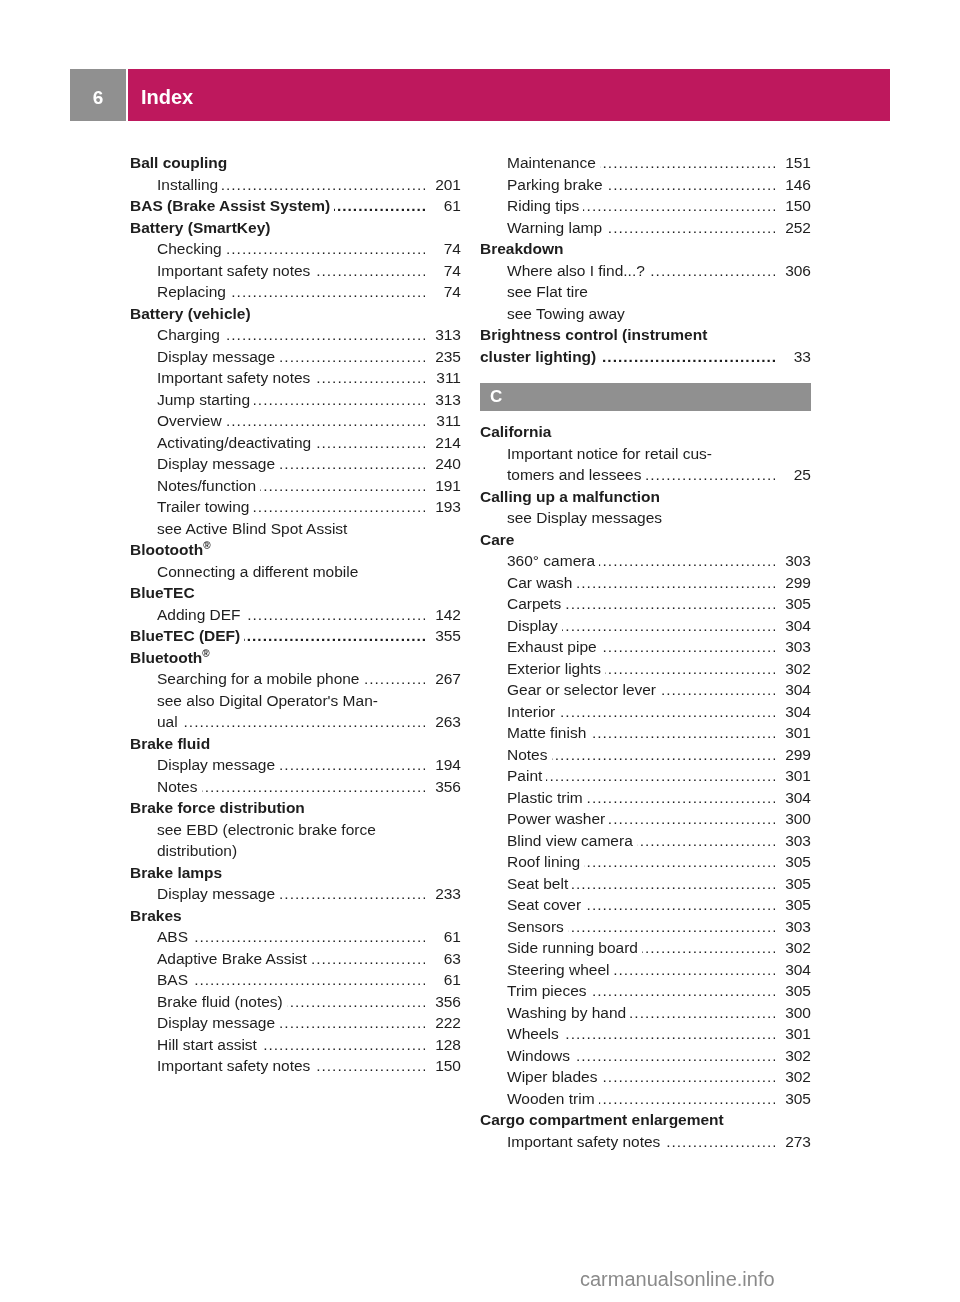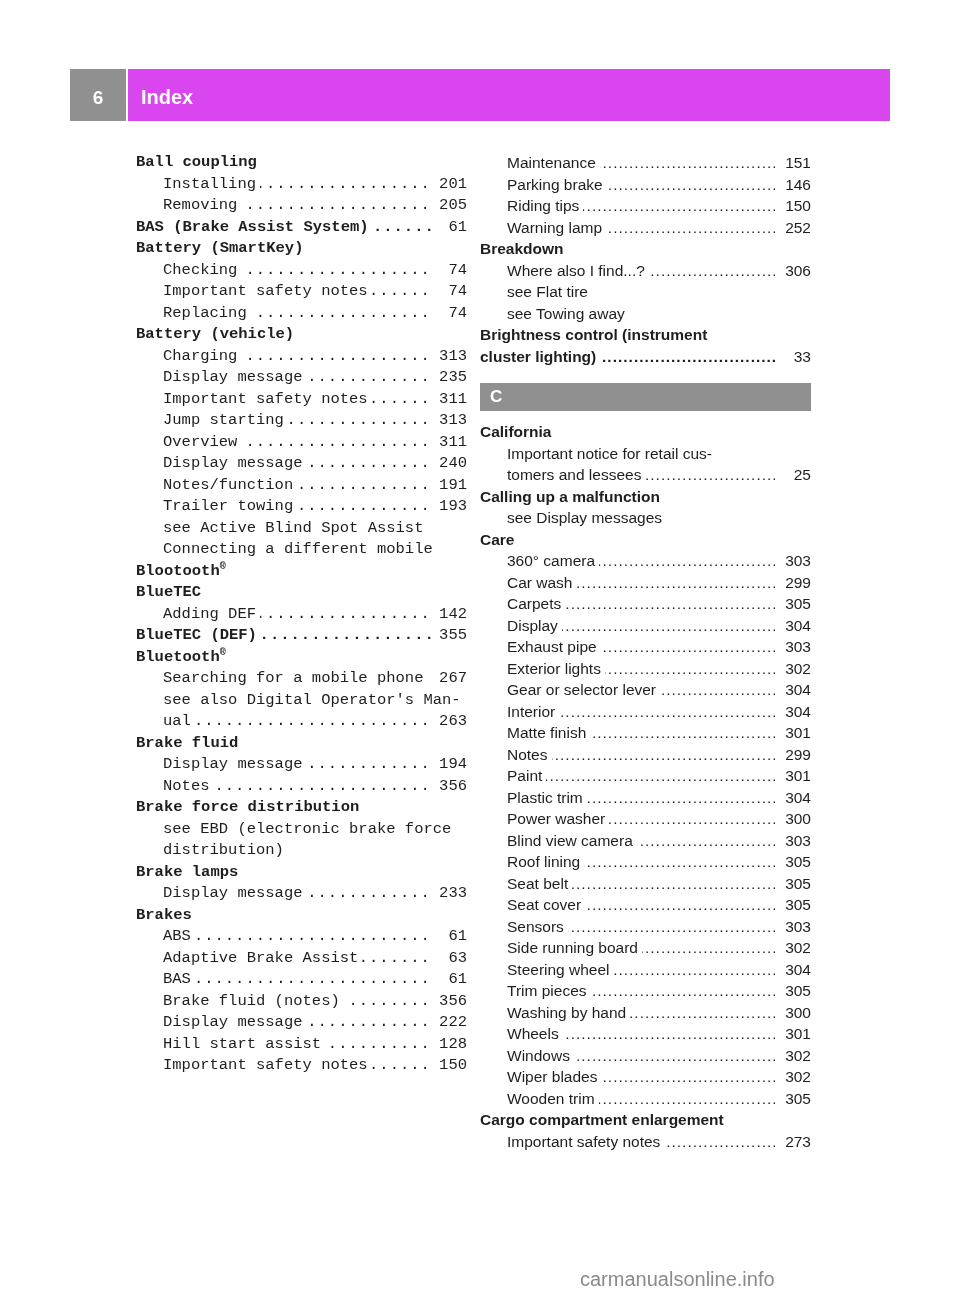--- a/index.html
+++ b/index.html
@@ -1,23 +1,23 @@
 <!DOCTYPE html>
 <html><head>
 <meta charset="utf-8">
 <style>
   html, body { margin:0; padding:0; background:#ffffff; }
   body { width:960px; height:1302px; position:relative; overflow:hidden;
          font-family:"Liberation Sans", sans-serif; color:#1e1e1e; }
   .hdr-num { position:absolute; left:70px; top:69px; width:56px; height:52px; background:#909090; }
   .hdr-num span { position:absolute; left:0; right:0; bottom:12px; text-align:center; color:#fff; font-weight:bold; font-size:19px; }
-  .hdr-bar { position:absolute; left:128px; top:69px; width:762px; height:52px; background:#d946ef; }
+  .hdr-bar { position:absolute; left:128px; top:69px; width:762px; height:52px; background:#be185d; }
   .hdr-bar span { position:absolute; left:13px; bottom:12px; color:#fff; font-weight:bold; font-size:20px; }
   .col { position:absolute; top:152px; width:331px; }
-  .col.left { left:136px;font-family:Liberation Mono, monospace; }
+  .col.left { left:130px; }
   .col.right { left:480px; }
   .row { position:relative; height:21.5px; line-height:21.5px; font-size:15.5px; white-space:nowrap; }
   .row.h { font-weight:bold; }
   .row.sub { padding-left:27px; }
   .row .txt { position:relative; background:#fff; padding-right:4px; z-index:1; }
   .row.dots::before { content:"........................................................................................................................"; position:absolute; left:0; right:36px; overflow:hidden; color:#1e1e1e; letter-spacing:1px; }
   .row.sub.dots::before { left:27px; }
   .row .pg { position:absolute; right:0; top:0; background:#fff; padding-left:6px; z-index:1; font-weight:normal; }
   .sec { height:28px; background:#909090; margin:16px 0 10px 0; position:relative; }
   .sec span { position:absolute; left:10px; top:4px; color:#fff; font-weight:bold; font-size:17px; }
@@ -30,38 +30,38 @@
 <div class="hdr-num">
   <span>6</span>
 </div>
 <div class="hdr-bar">
   <span>Index</span>
 </div>
 
 <div class="col left" id="col-left">
     <div class="row h"><span class="txt"><span>Ball coupling</span></span></div>
     <div class="row sub dots"><span class="txt"><span>Installing</span></span><span class="pg">201</span></div>
-    <div class="row sub dots"><span class="txt"><span>Removing</span></span><span class="pg">205</span></div>
     <div class="row h dots"><span class="txt"><span>BAS (Brake Assist System)</span></span><span class="pg">61</span></div>
     <div class="row h"><span class="txt"><span>Battery (SmartKey)</span></span></div>
     <div class="row sub dots"><span class="txt"><span>Checking</span></span><span class="pg">74</span></div>
     <div class="row sub dots"><span class="txt"><span>Important safety notes</span></span><span class="pg">74</span></div>
     <div class="row sub dots"><span class="txt"><span>Replacing</span></span><span class="pg">74</span></div>
     <div class="row h"><span class="txt"><span>Battery (vehicle)</span></span></div>
     <div class="row sub dots"><span class="txt"><span>Charging</span></span><span class="pg">313</span></div>
     <div class="row sub dots"><span class="txt"><span>Display message</span></span><span class="pg">235</span></div>
     <div class="row sub dots"><span class="txt"><span>Important safety notes</span></span><span class="pg">311</span></div>
     <div class="row sub dots"><span class="txt"><span>Jump starting</span></span><span class="pg">313</span></div>
     <div class="row sub dots"><span class="txt"><span>Overview</span></span><span class="pg">311</span></div>
+    <div class="row sub dots"><span class="txt"><span>Activating/deactivating</span></span><span class="pg">214</span></div>
     <div class="row sub dots"><span class="txt"><span>Display message</span></span><span class="pg">240</span></div>
     <div class="row sub dots"><span class="txt"><span>Notes/function</span></span><span class="pg">191</span></div>
     <div class="row sub dots"><span class="txt"><span>Trailer towing</span></span><span class="pg">193</span></div>
     <div class="row sub"><span class="txt"><span>see Active Blind Spot Assist</span></span></div>
+    <div class="row h"><span class="txt"><span>Blootooth</span><sup>®</sup></span></div>
     <div class="row sub"><span class="txt"><span>Connecting a different mobile</span></span></div>
-    <div class="row h"><span class="txt"><span>Blootooth</span><sup>®</sup></span></div>
     <div class="row h"><span class="txt"><span>BlueTEC</span></span></div>
     <div class="row sub dots"><span class="txt"><span>Adding DEF</span></span><span class="pg">142</span></div>
     <div class="row h dots"><span class="txt"><span>BlueTEC (DEF)</span></span><span class="pg">355</span></div>
     <div class="row h"><span class="txt"><span>Bluetooth</span><sup>®</sup></span></div>
     <div class="row sub dots"><span class="txt"><span>Searching for a mobile phone</span></span><span class="pg">267</span></div>
     <div class="row sub"><span class="txt"><span>see also Digital Operator's Man-</span></span></div>
     <div class="row sub dots"><span class="txt"><span>ual</span></span><span class="pg">263</span></div>
     <div class="row h"><span class="txt"><span>Brake fluid</span></span></div>
     <div class="row sub dots"><span class="txt"><span>Display message</span></span><span class="pg">194</span></div>
     <div class="row sub dots"><span class="txt"><span>Notes</span></span><span class="pg">356</span></div>

